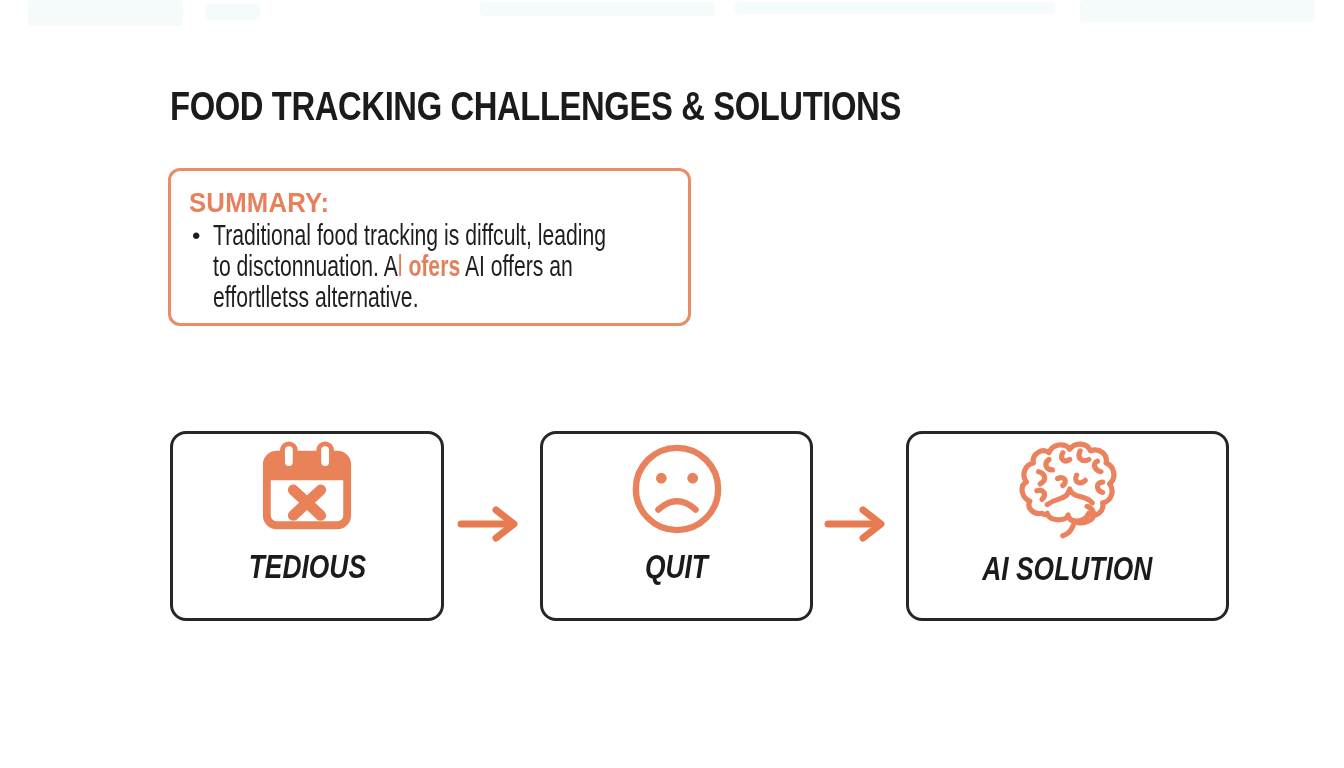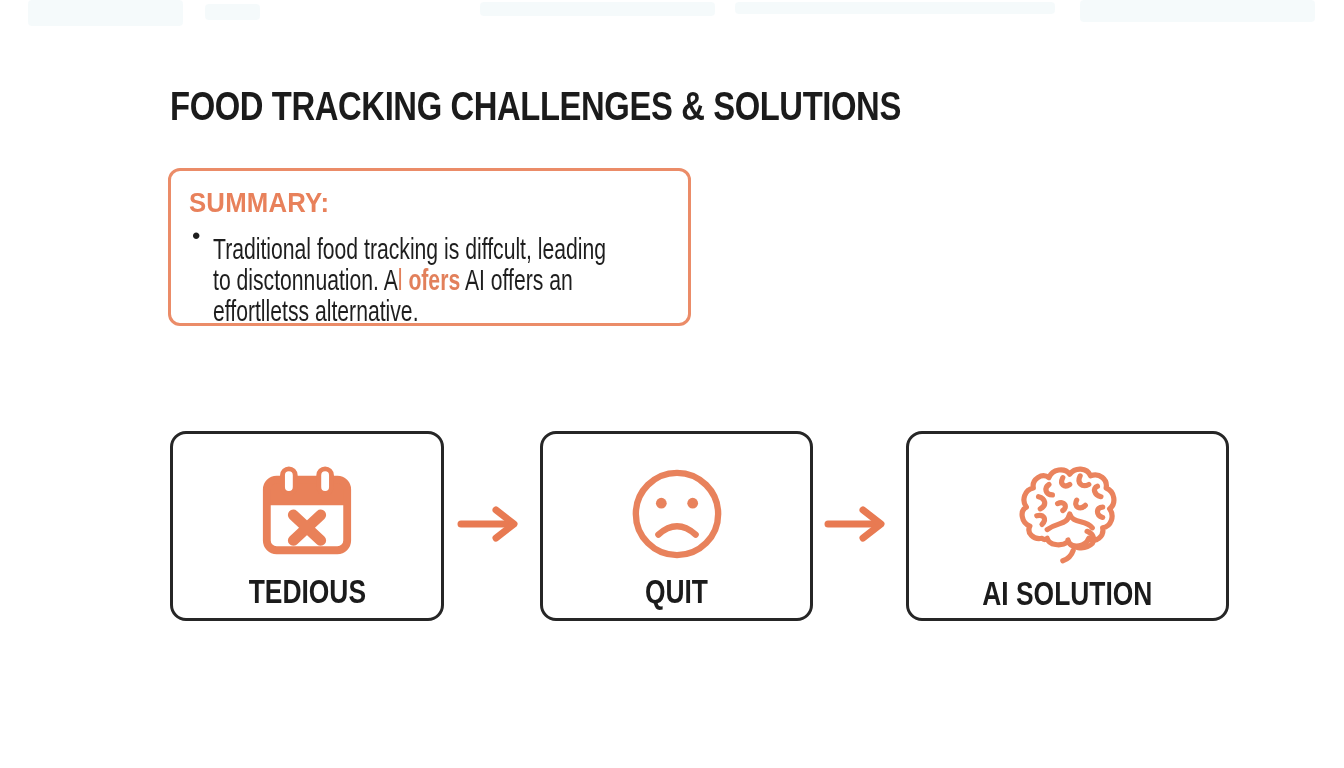--- a/index.html
+++ b/index.html
@@ -39,35 +39,36 @@
     font-size:28px; line-height:30px; font-weight:700;
     color:#E8815B; letter-spacing:0.2px;
     transform:scaleX(0.92); transform-origin:left center;
     white-space:nowrap;
   }
   .summary-bullet-row { display:flex; margin-top:2px; }
   .bullet-char {
     width:24px; flex:0 0 24px; font-size:24px; line-height:31px;
     color:#1e1e1e; padding-left:3px;
   }
-  .bullet-lines { flex:1 1 auto;margin-top:14px; }
+  .bullet-lines { flex:1 1 auto; }
   .bullet-line {
     font-size:29px; line-height:31px; color:#1e1e1e;
     white-space:nowrap;
     transform:scaleX(0.73); transform-origin:left center;
   }
   .hl-orange      { color:#E2805B; }
   .hl-orange-bold { color:#E2805B; font-weight:700; }
 
   .step-box {
     position:absolute; top:431px; height:190px;
     background:#ffffff;
     border:3px solid #262626; border-radius:16px;
     display:flex; flex-direction:column; align-items:center;
-    padding-top:30px;
+    padding-top:5px;
+    font-style:italic;
   }
   .box-1 { left:170px; width:274px; }
   .box-2 { left:540px; width:273px; }
   .box-3 { left:906px; width:323px; }
 
   .step-icon { flex:0 0 auto; }
   .step-label {
     margin-top:8px;
     font-size:33px; line-height:36px; font-weight:700;
     color:#1b1b1b; white-space:nowrap;

